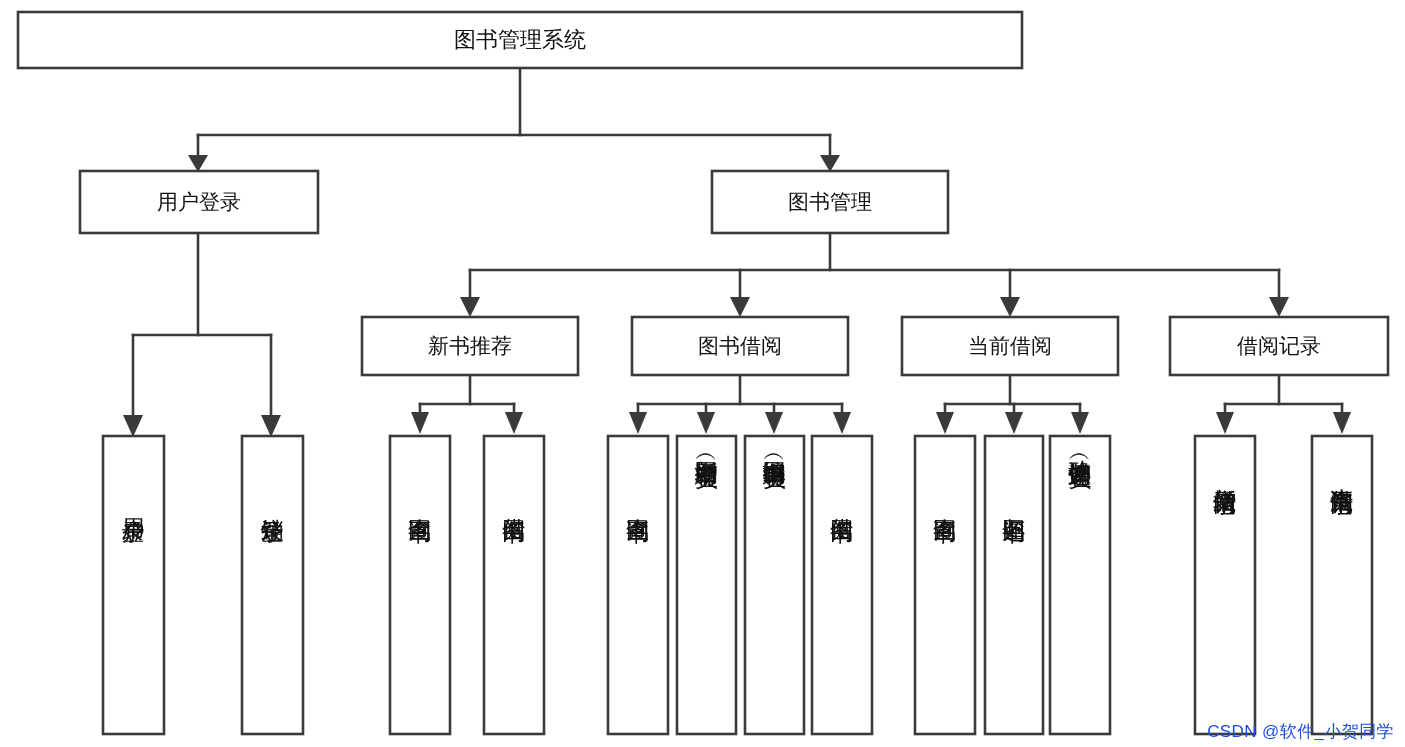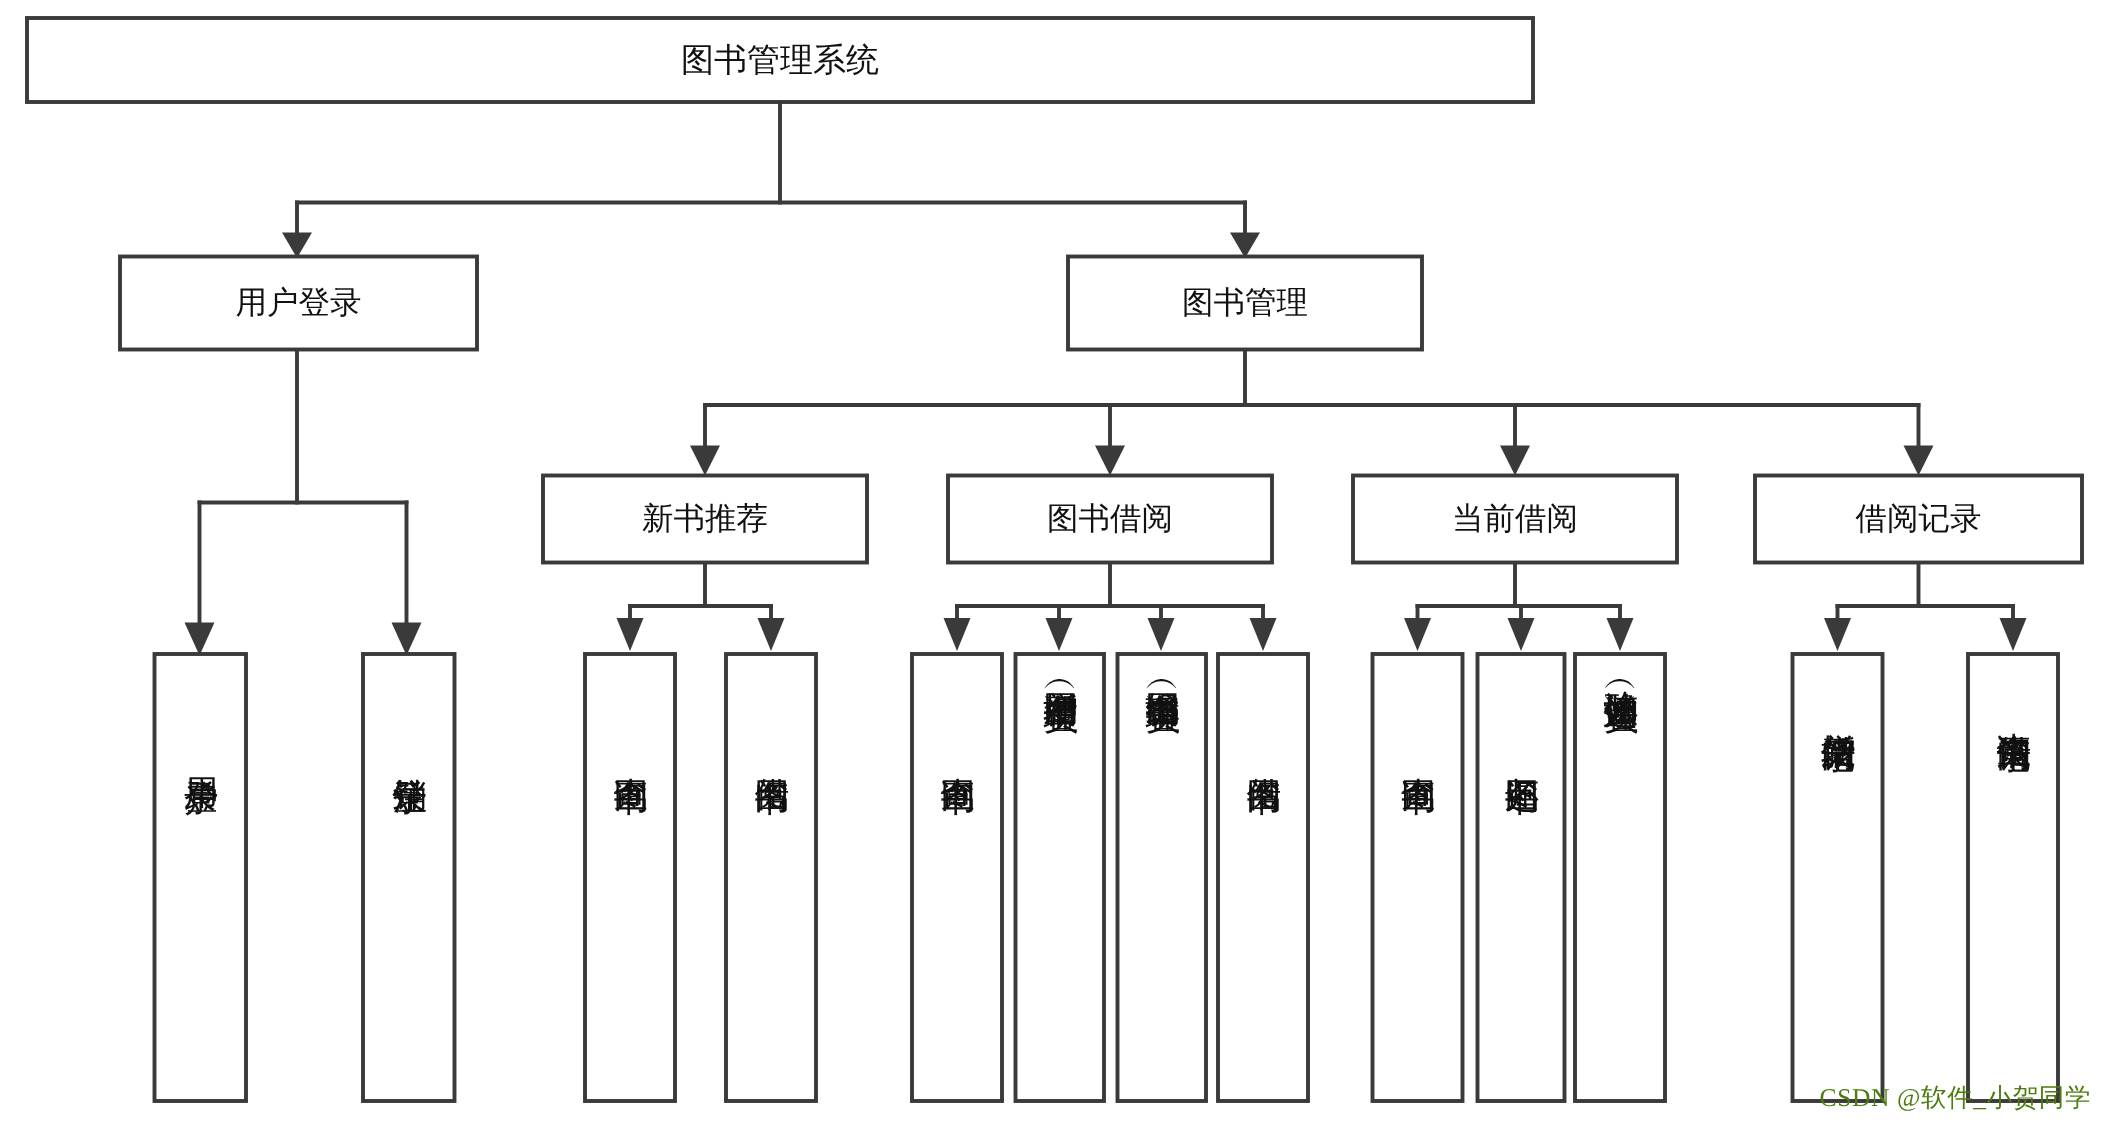--- a/index.html
+++ b/index.html
@@ -65,23 +65,23 @@
     font-size: 23px;
     line-height: 1.06;
     letter-spacing: 1px;
     color: #111111;
     white-space: nowrap;
   }
   .watermark {
     position: absolute;
     right: 8px;
     bottom: 4px;
-    font-family: Liberation Serif, serif;
+    font-family: Liberation Sans, sans-serif;
     font-size: 17px;
-    color: #4d7c0f;
+    color: #1d4ed8;
     letter-spacing: 0.4px;
     white-space: nowrap;
     margin-left: 28px;
   }
 </style>
 </head>
 <body>
 
 <div id="diagram-root">
 

